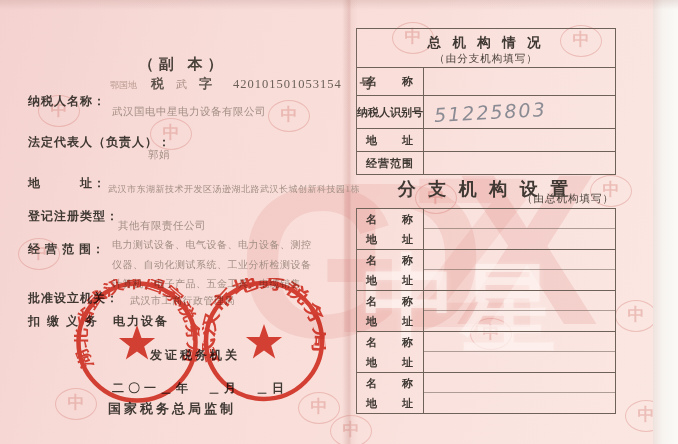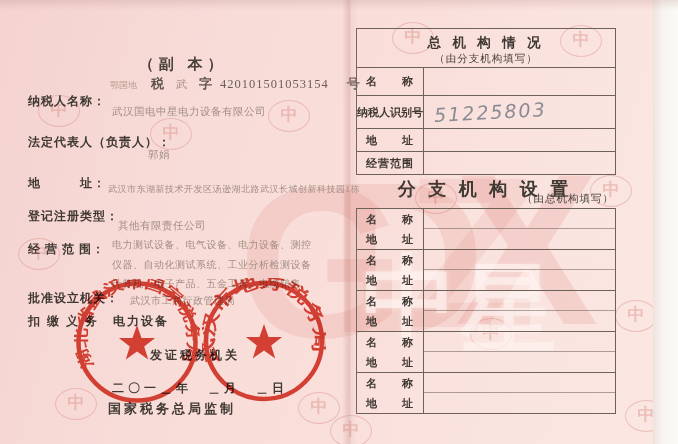--- a/index.html
+++ b/index.html
@@ -88,21 +88,21 @@
   <div class="abs wm-brand" style="left:362px;top:252px">中</div>
   <div class="abs wm-brand" style="left:460px;top:262px">星</div>
 
   <div class="abs subtitle">（副  本）</div>
 
   <div class="abs certline">
     <span class="sm">鄂国地</span>
     <span class="big" style="margin-left:10px">税</span>
     <span class="md" style="margin-left:8px">武</span>
     <span class="big" style="margin-left:8px">字</span>
-    <span class="num" style="margin-left:4px">420101501053154</span>
+    <span class="num" style="margin-left:17px">420101501053154</span>
     <span class="big" style="margin-left:14px">号</span>
   </div>
 
   <div class="abs lbl" style="left:28px;top:93px">纳税人名称：</div>
   <div class="abs val" style="left:112px;top:105px">武汉国电中星电力设备有限公司</div>
 
   <div class="abs lbl" style="left:28px;top:134px">法定代表人（负责人）：</div>
   <div class="abs val" style="left:148px;top:148px">郭娟</div>
 
   <div class="abs lbl" style="left:28px;top:175px">地　　　址：</div>

